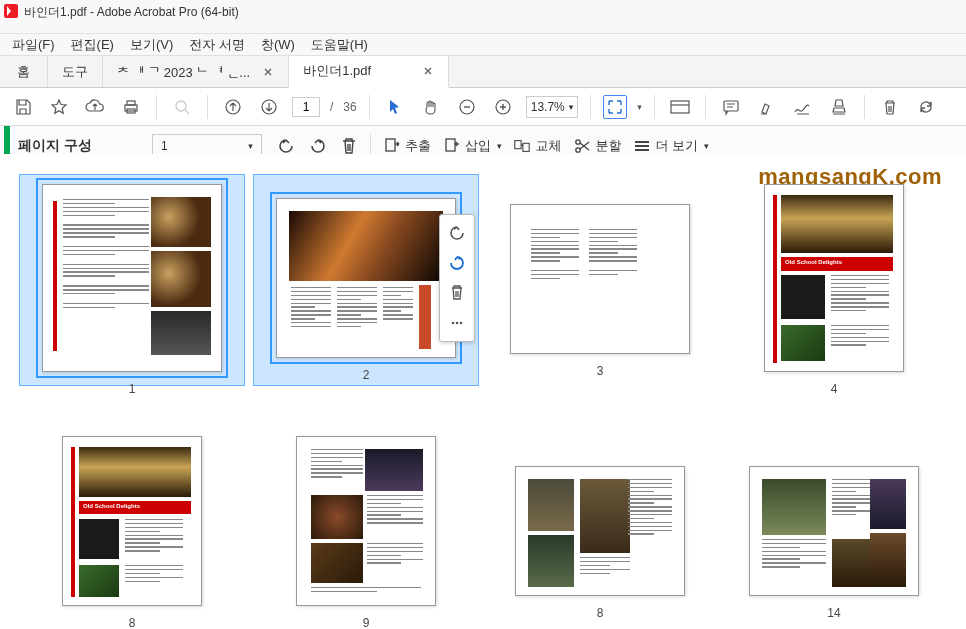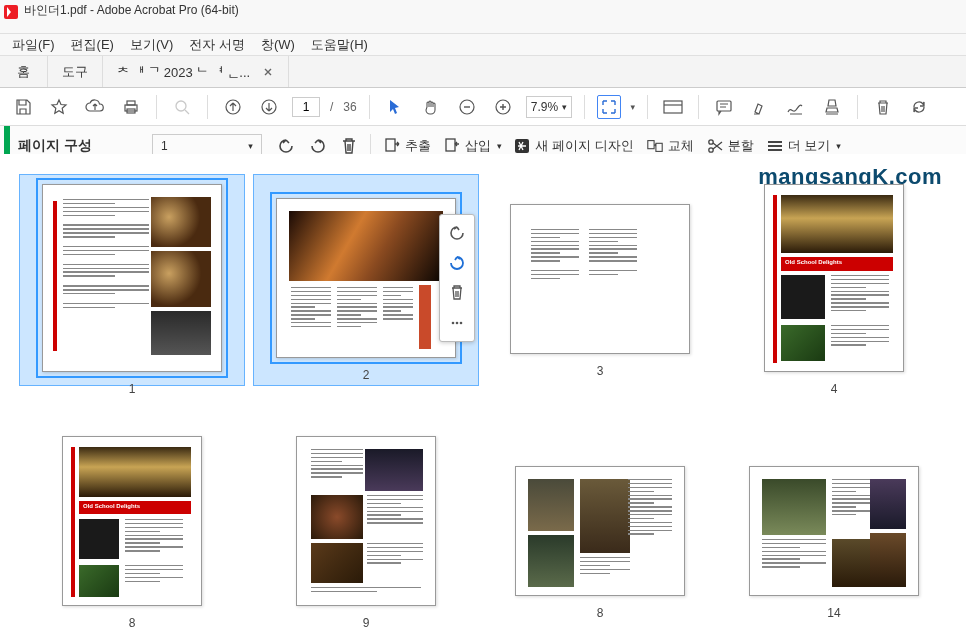--- a/index.html
+++ b/index.html
@@ -1,19 +1,19 @@
 <!DOCTYPE html>
 <html><head>
 <meta charset="utf-8">
 <style>
 * { box-sizing: border-box; margin: 0; padding: 0; }
 body { font-family: "Malgun Gothic", "맑은 고딕", Arial, sans-serif; font-size: 12px; background: #fff; color: #333; width: 966px; height: 629px; overflow: hidden; position: relative; }
 
 
-.titlebar { height: 34px; display: flex; align-items: flex-end; padding: 14px 4px; background: #f8f8f8; border-bottom: 1px solid #e0e0e0; }
+.titlebar { height: 34px; display: flex; align-items: flex-start; padding: 4px 4px; background: #f8f8f8; border-bottom: 1px solid #e0e0e0; }
 .titlebar .app-icon { width: 14px; height: 14px; background: #ed1c24; border-radius: 2px; margin-right: 6px; position: relative; }
 .titlebar .app-icon::after { content: ""; position: absolute; top: 2px; left: 3px; width: 0; height: 0; border-left: 4px solid white; border-top: 5px solid transparent; border-bottom: 5px solid transparent; }
 .titlebar .title-text { font-size: 12px; color: #333; }
 
 
 .menubar { height: 22px; display: flex; align-items: center; padding: 0 6px; background: #f8f8f8; border-bottom: 1px solid #e0e0e0; gap: 4px; }
 .menubar .menu-item { padding: 2px 6px; cursor: default; font-size: 13px; }
 
 
 .tabbar { height: 32px; display: flex; align-items: stretch; background: #f4f4f4; border-bottom: 1px solid #ccc; }
@@ -35,21 +35,21 @@
 .orgbar { height: 40px; display: flex; align-items: center; background: #fbfbfb; border-bottom: 1px solid #ddd; padding: 0 4px; }
 .orgbar .green-tab { width: 6px; height: 100%; background: #00a651; margin-right: 8px; }
 .orgbar .org-title { font-size: 14px; font-weight: bold; margin-right: 60px; }
 .orgbar .pagesel { display:flex; align-items:center; border: 1px solid #ccc; height: 24px; padding: 0 8px; min-width: 110px; justify-content: space-between; font-size: 12px; margin-right: 8px; }
 .orgbar .org-btn { display: flex; align-items: center; gap: 4px; padding: 4px 6px; font-size: 13px; cursor: default; border-radius: 3px; }
 .orgbar .icon { width: 18px; height: 18px; display:flex; align-items:center; justify-content:center; }
 .orgbar .sep { width: 1px; height: 24px; background: #ddd; margin: 0 6px; }
 
 
 .thumbs-area { position: absolute; top: 154px; left: 0; right: 0; bottom: 0; background: #fff; overflow: hidden; padding: 30px 20px 0 20px; }
-.watermark { position: absolute; top: 10px; right: 24px; font-size: 22px; font-weight: bold; color: #0c4a6e; letter-spacing: 0.5px; }
+.watermark { position: absolute; top: 10px; right: 24px; font-size: 22px; font-weight: bold; color: #a16207; letter-spacing: 0.5px; }
 .thumb-grid { display: grid; grid-template-columns: repeat(4, 210px); gap: 40px 10px; justify-content: space-around; }
 .thumb-cell { display: flex; flex-direction: column; align-items: center; position: relative; }
 .thumb-box { width: 180px; height: 188px; border: 1px solid #999; background: #fff; box-shadow: 1px 1px 3px rgba(0,0,0,0.15); position: relative; overflow: hidden; }
 .thumb-cell.selected .thumb-box { outline: 2px solid #3399ff; outline-offset: 4px; }
 .thumb-cell.selected-bg::before { content:""; position:absolute; top:-10px; left:-8px; right:-8px; bottom: 10px; background: #cce6ff; z-index:-1; border:1px solid #66b3ff; }
 .thumb-label { margin-top: 10px; font-size: 12px; color: #444; }
 
 
 .float-panel { position: absolute; top: 30px; right: -4px; width: 36px; background: #fff; border: 1px solid #bbb; border-radius: 3px; box-shadow: 0 1px 4px rgba(0,0,0,0.2); display: flex; flex-direction: column; align-items: center; padding: 4px 0; gap: 2px; z-index: 10; }
 .float-panel .fbtn { width: 28px; height: 28px; display:flex; align-items:center; justify-content:center; border-radius:3px; cursor:default; }
@@ -90,20 +90,28 @@
       <span>도구</span>
     </div>
   <div class="tab doc">
     <span>ᄎ ᅢ ᄀ 2023 ᄂ ᅧ ᆫ...</span>
     <span class="close">
         <svg width="8" height="8" viewBox="0 0 8 8">
           <path d="M1 1 L7 7 M7 1 L1 7" stroke="#666" stroke-width="1.4"></path>
         </svg>
       </span>
   </div>
+  <div class="tab doc active">
+    <span>바인더1.pdf</span>
+    <span class="close">
+        <svg width="8" height="8" viewBox="0 0 8 8">
+          <path d="M1 1 L7 7 M7 1 L1 7" stroke="#666" stroke-width="1.4"></path>
+        </svg>
+      </span>
+  </div>
 </div>
 
 <div class="maintoolbar">
   <div class="tb-btn">
       <svg width="18" height="18" viewBox="0 0 18 18">
         <path d="M3 2h10l3 3v11H3z M5 2v5h7V2 M6 11h6v5H6z" fill="none" stroke="#555" stroke-width="1.2"></path>
       </svg>
     </div>
   <div class="tb-btn">
       <svg width="18" height="18" viewBox="0 0 18 18">
@@ -162,21 +170,21 @@
         <path d="M6 9h6" stroke="#555" stroke-width="1.4"></path>
       </svg>
     </div>
   <div class="tb-btn">
       <svg width="18" height="18" viewBox="0 0 18 18">
         <circle cx="9" cy="9" r="7" fill="none" stroke="#555" stroke-width="1.2"></circle>
         <path d="M6 9h6M9 6v6" stroke="#555" stroke-width="1.4"></path>
       </svg>
     </div>
   <div class="zoom-box">
-    <span>7.9%</span>
+    <span>13.7%</span>
     <span class="caret">▾</span>
   </div>
   <div class="tb-sep"></div>
   <div class="tb-icon-box">
       <svg width="16" height="16" viewBox="0 0 16 16">
         <path d="M2 2h4M2 2v4M14 2h-4M14 2v4M2 14h4M2 14v-4M14 14h-4M14 14v-4" stroke="#2a6cd6" stroke-width="1.4" fill="none"></path>
       </svg>
     </div>
   <span style="font-size:9px;color:#555;">▾</span>
   <div class="tb-sep"></div>
@@ -256,29 +264,20 @@
   </div>
   <div class="org-btn">
     <span class="icon">
         <svg width="18" height="18" viewBox="0 0 18 18">
           <rect x="3" y="2" width="9" height="12" fill="none" stroke="#444" stroke-width="1.3"></rect>
           <path d="M16 7h-4m0 0l2-2m-2 2l2 2" fill="none" stroke="#444" stroke-width="1.3"></path>
         </svg>
       </span>
     <span>삽입</span>
     <span style="font-size:9px;margin-left:2px;">▾</span>
-  </div>
-  <div class="org-btn">
-    <span class="icon">
-        <svg width="18" height="18" viewBox="0 0 18 18">
-          <rect x="2" y="2" width="14" height="14" rx="2" fill="#333"></rect>
-          <path d="M6 5l4 8M10 5l-4 8M5 9h8" stroke="#fff" stroke-width="1.3"></path>
-        </svg>
-      </span>
-    <span>새 페이지 디자인</span>
   </div>
   <div class="org-btn">
     <span class="icon">
         <svg width="20" height="18" viewBox="0 0 20 18">
           <rect x="2" y="3" width="7" height="9" fill="none" stroke="#444" stroke-width="1.2"></rect>
           <rect x="11" y="6" width="7" height="9" fill="none" stroke="#444" stroke-width="1.2"></rect>
           <path d="M9 8h2m0 0l-1-1m1 1l-1 1" stroke="#444" stroke-width="1.2"></path>
         </svg>
       </span>
     <span>교체</span>

